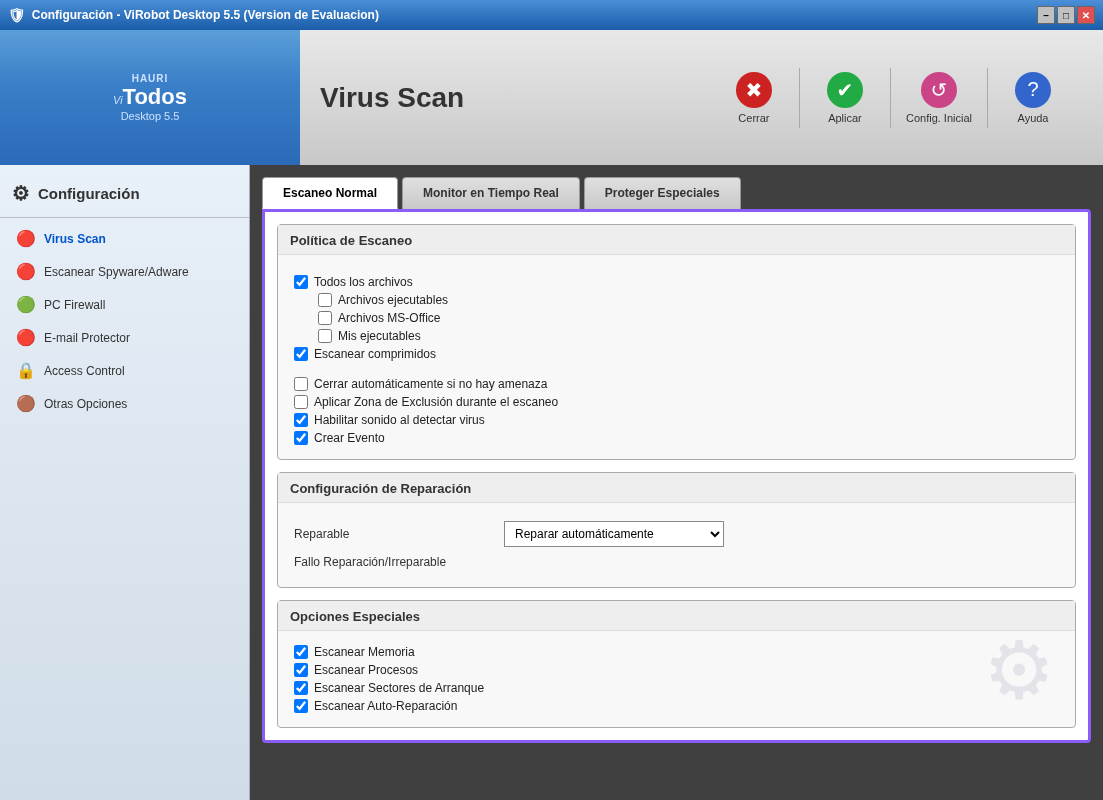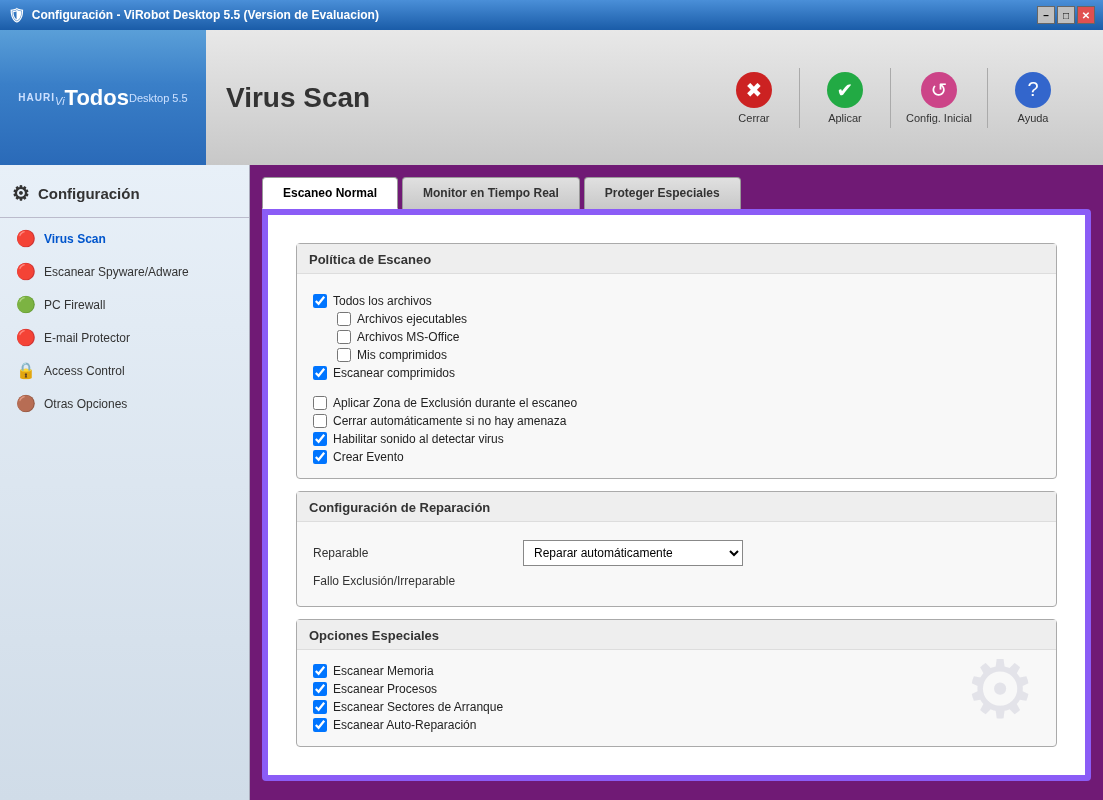--- a/index.html
+++ b/index.html
@@ -36,25 +36,26 @@
 
     
     .top-area {
       display: flex;
       height: 135px;
       background: #d4d0c8;
     }
 
     
     .logo-panel {
-      width: 206px;
+      width: 300px;
       background: linear-gradient(to bottom, #5a9fd8 0%, #3a7fc8 40%, #2a6ab8 100%);
       display: flex;
       align-items: center;
       justify-content: center;
+      flex-direction: column;
       color: white;
       padding: 10px;
     }
     .logo-brand { font-size: 10px; font-weight: bold; letter-spacing: 1px; color: #cce0ff; }
     .logo-version { font-size: 11px; color: #cce0ff; }
 
     
     .header-panel {
       flex: 1;
       background: linear-gradient(to bottom, #e8e8e8, #c8c8c8);
@@ -132,21 +133,21 @@
       font-size: 12px;
       color: #333;
     }
     .sidebar-item.active { color: #0055cc; font-weight: bold; }
     .sidebar-item-icon { font-size: 16px; width: 20px; text-align: center; }
 
     
     .main-content {
       flex: 1;
       padding: 12px;
-      background: #701a75;
+      background: #404040;
       overflow-y: auto;
     }
 
     
     .tab-bar {
       display: flex;
       gap: 0;
       margin-bottom: 0;
     }
     .tab {
@@ -165,22 +166,22 @@
       background: white;
       color: #000;
       border-bottom: 1px solid white;
       z-index: 1;
       position: relative;
     }
 
     
     .panel {
       background: white;
-      border: 6px solid #8b5cf6;
-      padding: 16px;
+      border: 3px solid #8b5cf6;
+      padding: 0;
       border-radius: 0 4px 4px 4px;
       overflow: hidden;
     }
 
     
     .section {
       border: 1px solid #aaa;
       margin: 12px;
       border-radius: 4px;
       background: #f8f8f8;
@@ -360,34 +361,34 @@
                 <div class="check-row indented">
                   <input type="checkbox" id="ejecutables" style="">
                   <label for="ejecutables">Archivos ejecutables</label>
                 </div>
                 <div class="check-row indented">
                   <input type="checkbox" id="msoffice" style="">
                   <label for="msoffice">Archivos MS-Office</label>
                 </div>
                 <div class="check-row indented">
                   <input type="checkbox" id="misext" style="">
-                  <label for="misext">Mis comprimidos</label>
+                  <label for="misext">Mis ejecutables</label>
                 </div>
                 <div class="check-row">
                   <input type="checkbox" checked="" id="comprimidos" style="">
                   <label for="comprimidos">Escanear comprimidos</label>
                 </div>
                 <div style="height:8px;"></div>
                 <div class="check-row">
+                  <input type="checkbox" id="cerrarauto" style="">
+                  <label for="cerrarauto">Cerrar automáticamente si no hay amenaza</label>
+                </div>
+                <div class="check-row">
                   <input type="checkbox" id="zona" style="">
                   <label for="zona">Aplicar Zona de Exclusión durante el escaneo</label>
-                </div>
-                <div class="check-row">
-                  <input type="checkbox" id="cerrarauto" style="">
-                  <label for="cerrarauto">Cerrar automáticamente si no hay amenaza</label>
                 </div>
                 <div class="check-row">
                   <input type="checkbox" checked="" id="sonido" style="">
                   <label for="sonido">Habilitar sonido al detectar virus</label>
                 </div>
                 <div class="check-row">
                   <input type="checkbox" checked="" id="evento" style="">
                   <label for="evento">Crear Evento</label>
                 </div>
               </div>
@@ -401,21 +402,21 @@
             <div class="form-row">
               <span class="form-label">Reparable</span>
               <select class="form-select">
                 <option>Reparar automáticamente</option>
                 <option>Preguntar al usuario</option>
                 <option>Solo reportar</option>
                 <option>Borrar automáticamente</option>
               </select>
             </div>
             <div class="form-row">
-              <span class="form-label">Fallo Exclusión/Irreparable</span>
+              <span class="form-label">Fallo Reparación/Irreparable</span>
             </div>
           </div>
         </div>
 
         <div class="section special-section-wrapper">
           <div class="section-header">Opciones Especiales</div>
           <div class="section-body" style="position:relative;">
             <div class="check-row">
               <input type="checkbox" checked="" id="mem" style="">
               <label for="mem">Escanear Memoria</label>

